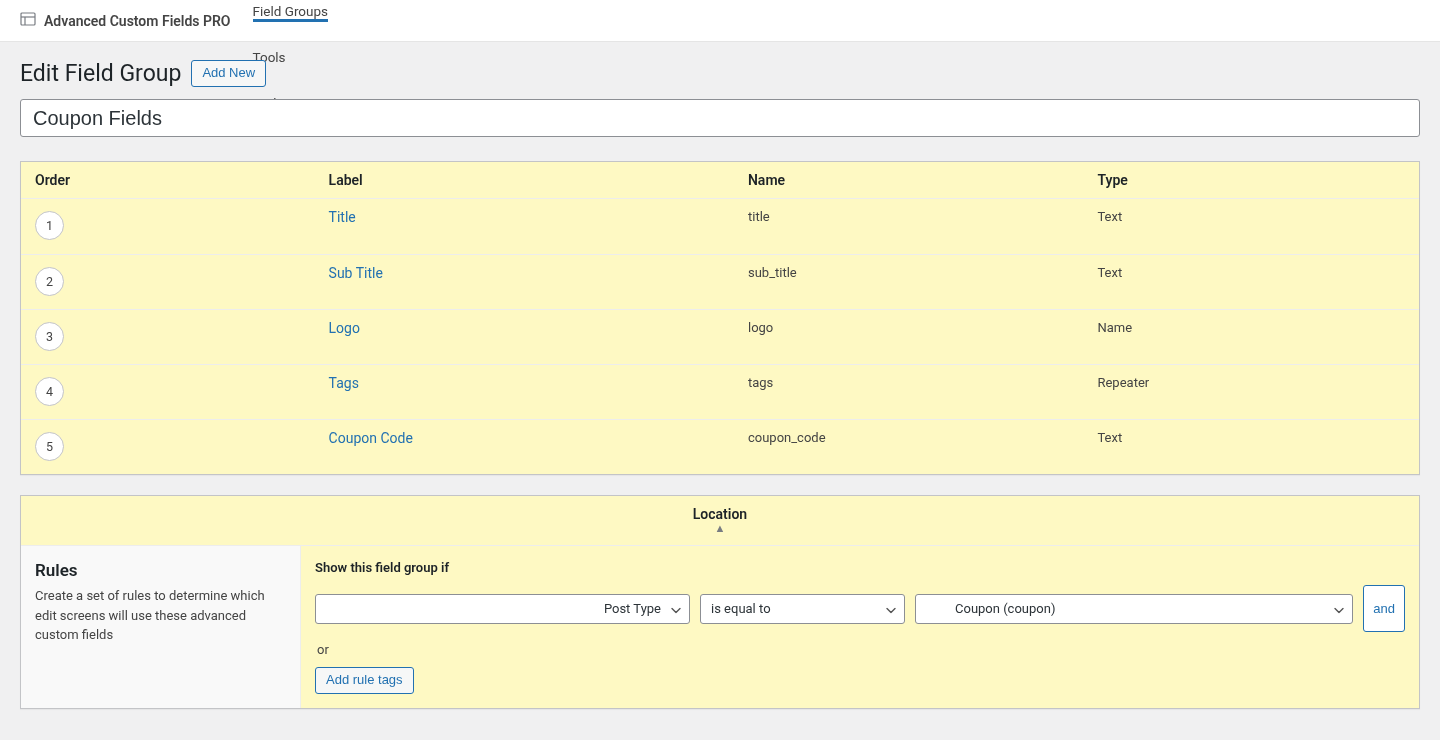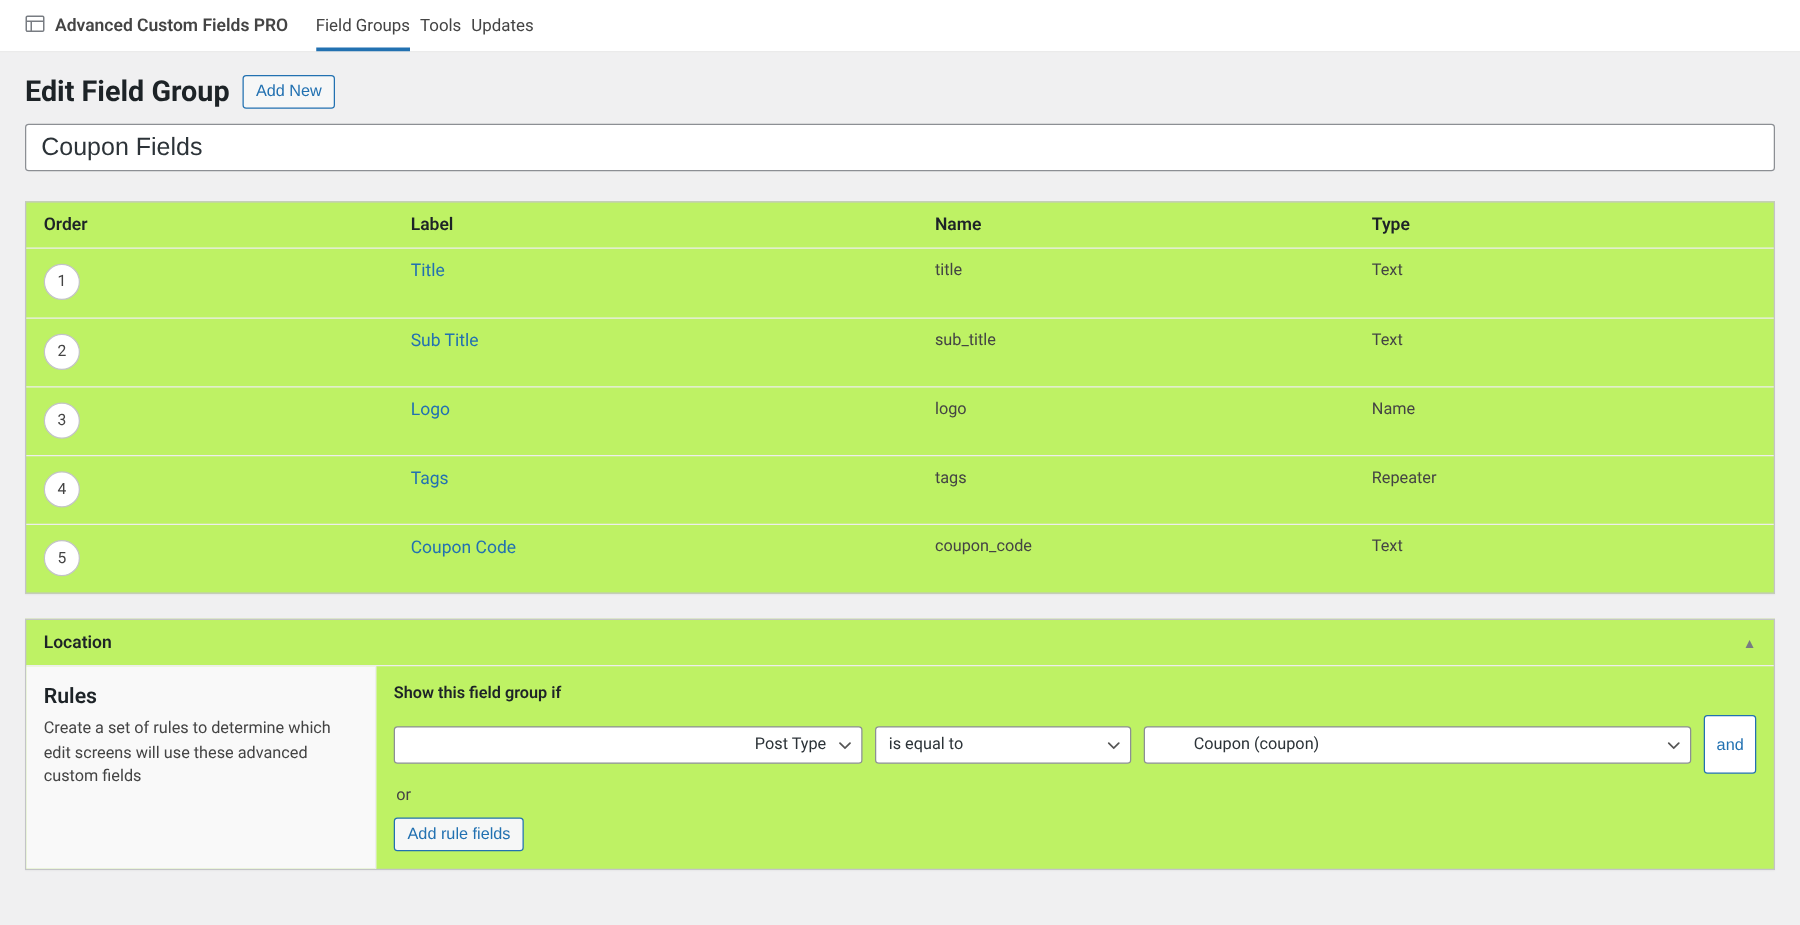--- a/index.html
+++ b/index.html
@@ -22,42 +22,42 @@
   }
   .topbar .brand {
     display: flex;
     align-items: center;
     gap: 8px;
     font-weight: 600;
     font-size: 14px;
     color: #444;
   }
   .topbar .brand svg { width: 16px; height: 16px; }
-  .topbar .tabs { display: flex; gap: 8px; height: 100%; }
+  .topbar .tabs { display: flex; gap: 24px; height: 100%; flex-direction: column; }
   .topbar .tab {
     display: flex;
     align-items: center;
     height: 100%;
     color: #444;
     font-size: 13.5px;
     cursor: pointer;
     border-bottom: 3px solid transparent;
     padding-top: 3px;
   }
   .topbar .tab.active { border-bottom-color: #2271b1; }
   .page-wrap { padding: 18px 20px 20px 20px; }
   .heading-row {
     display: flex;
     align-items: center;
     gap: 10px;
     margin-bottom: 12px;
   }
   .page-heading {
     font-size: 23px;
-    font-weight: 700;
+    font-weight: 400;
     color: #1d2327;
     margin: 0;
   }
   .btn-outline {
     border: 1px solid #2271b1;
     color: #2271b1;
     background: #f6f7f7;
     padding: 4px 10px;
     font-size: 13px;
     border-radius: 3px;
@@ -71,21 +71,21 @@
     width: 100%;
     font-size: 20px;
     padding: 6px 12px;
     border: 1px solid #8c8f94;
     border-radius: 3px;
     background: #fff;
     color: #2c3338;
     height: 38px;
   }
   .postbox {
-    background: #bef264;
+    background: #fef9c3;
     border: 1px solid #c3c4c7;
     box-shadow: 0 1px 1px rgba(0,0,0,.04);
     margin-bottom: 20px;
   }
   
   .fields-thead {
     display: flex;
     border-bottom: 1px solid #ededed;
     font-weight: 600;
     font-size: 14px;
@@ -127,24 +127,25 @@
     border-radius: 3px;
     padding: 7px 14px;
     font-size: 13px;
     cursor: pointer;
   }
   
   .postbox-header {
     display: flex;
     justify-content: space-between;
     align-items: center;
-    padding: 10px 14px;
+    padding: 10px 32px;
     border-bottom: 1px solid #ededed;
     font-size: 14px;
     font-weight: 600;
+    flex-direction: column;
   }
   .toggle-icon {
     color: #787c82;
     cursor: pointer;
     font-size: 11px;
   }
   .location-body {
     display: flex;
   }
   .location-sidebar {
@@ -328,18 +329,18 @@
           </div>
           <div class="select val">
             <span>Coupon (coupon)</span>
             <span class="chev"><svg width="10" height="6" viewBox="0 0 10 6">
                   <path d="M1 1l4 4 4-4" stroke="#555" stroke-width="1.4" fill="none" stroke-linecap="round"></path>
                 </svg></span>
           </div>
           <button class="and-btn">and</button>
         </div>
         <div class="or-label">or</div>
-        <button class="btn-outline">Add rule fields</button>
+        <button class="btn-outline">Add rule tags</button>
       </div>
     </div>
   </div>
 
 </div>
 
 </body></html>

